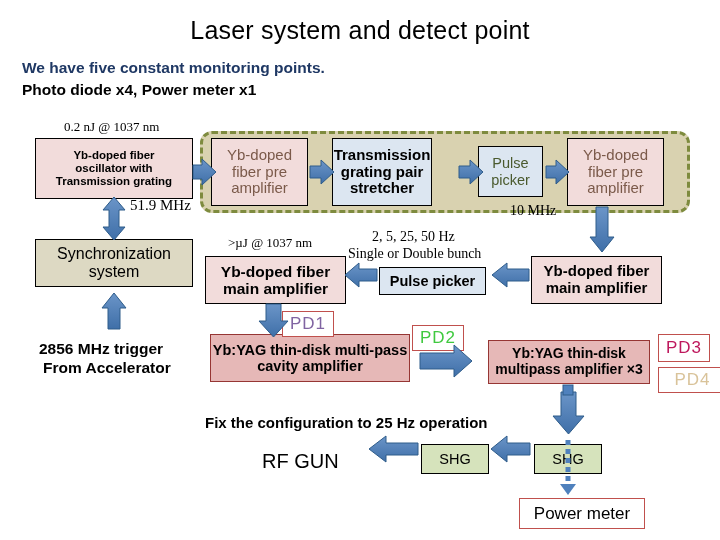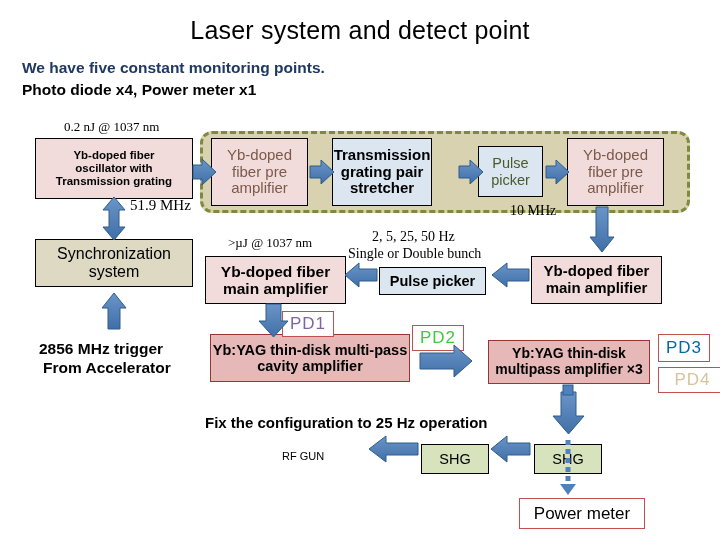--- a/index.html
+++ b/index.html
@@ -103,26 +103,26 @@
 
   <div class="abs annb" style="left:39px;top:340px;font-size:15.5px;">2856 MHz trigger</div>
   <div class="abs annb" style="left:43px;top:359px;font-size:15.5px;">From Accelerator</div>
 
   <div class="abs box salmon" style="left:210px;top:334px;width:200px;height:48px;font-size:14.5px;">Yb:YAG thin-disk multi-pass cavity amplifier</div>
 
   <div class="abs box salmon" style="left:488px;top:340px;width:162px;height:44px;font-size:14px;">Yb:YAG thin-disk multipass amplifier ×3</div>
 
   <div class="abs box pd" style="left:282px;top:311px;width:52px;height:26px;color:#8064A2;">PD1</div>
   <div class="abs box pd" style="left:412px;top:325px;width:52px;height:26px;color:#3FC93F;">PD2</div>
-  <div class="abs box pd" style="left:658px;top:334px;width:52px;height:28px;color:#0369a1;">PD3</div>
+  <div class="abs box pd" style="left:658px;top:334px;width:52px;height:28px;color:#be185d;">PD3</div>
   <div class="abs box pd" style="left:658px;top:367px;width:69px;height:26px;color:#D9C39A;">PD4</div>
 
   <div class="abs annb" style="left:205px;top:414px;font-size:15px;">Fix the configuration to 25 Hz operation</div>
 
-  <div class="abs" style="left:282px;top:450px;font-size:11px;color:#000;">RF GUN</div>
+  <div class="abs" style="left:262px;top:450px;font-size:20px;color:#000;">RF GUN</div>
 
   <div class="abs box green-box" style="left:421px;top:444px;width:68px;height:30px;font-size:14.5px;">SHG</div>
 
   <div class="abs box green-box" style="left:534px;top:444px;width:68px;height:30px;font-size:14.5px;">SHG</div>
 
   <div class="abs box redbox" style="left:519px;top:498px;width:126px;height:31px;">Power meter</div>
 
   <svg class="abs arrow" style="left:0;top:0;width:720px;height:540px;" viewBox="0 0 720 540">
     <defs>
       <linearGradient id="ag" x1="0" y1="0" x2="0" y2="1">

